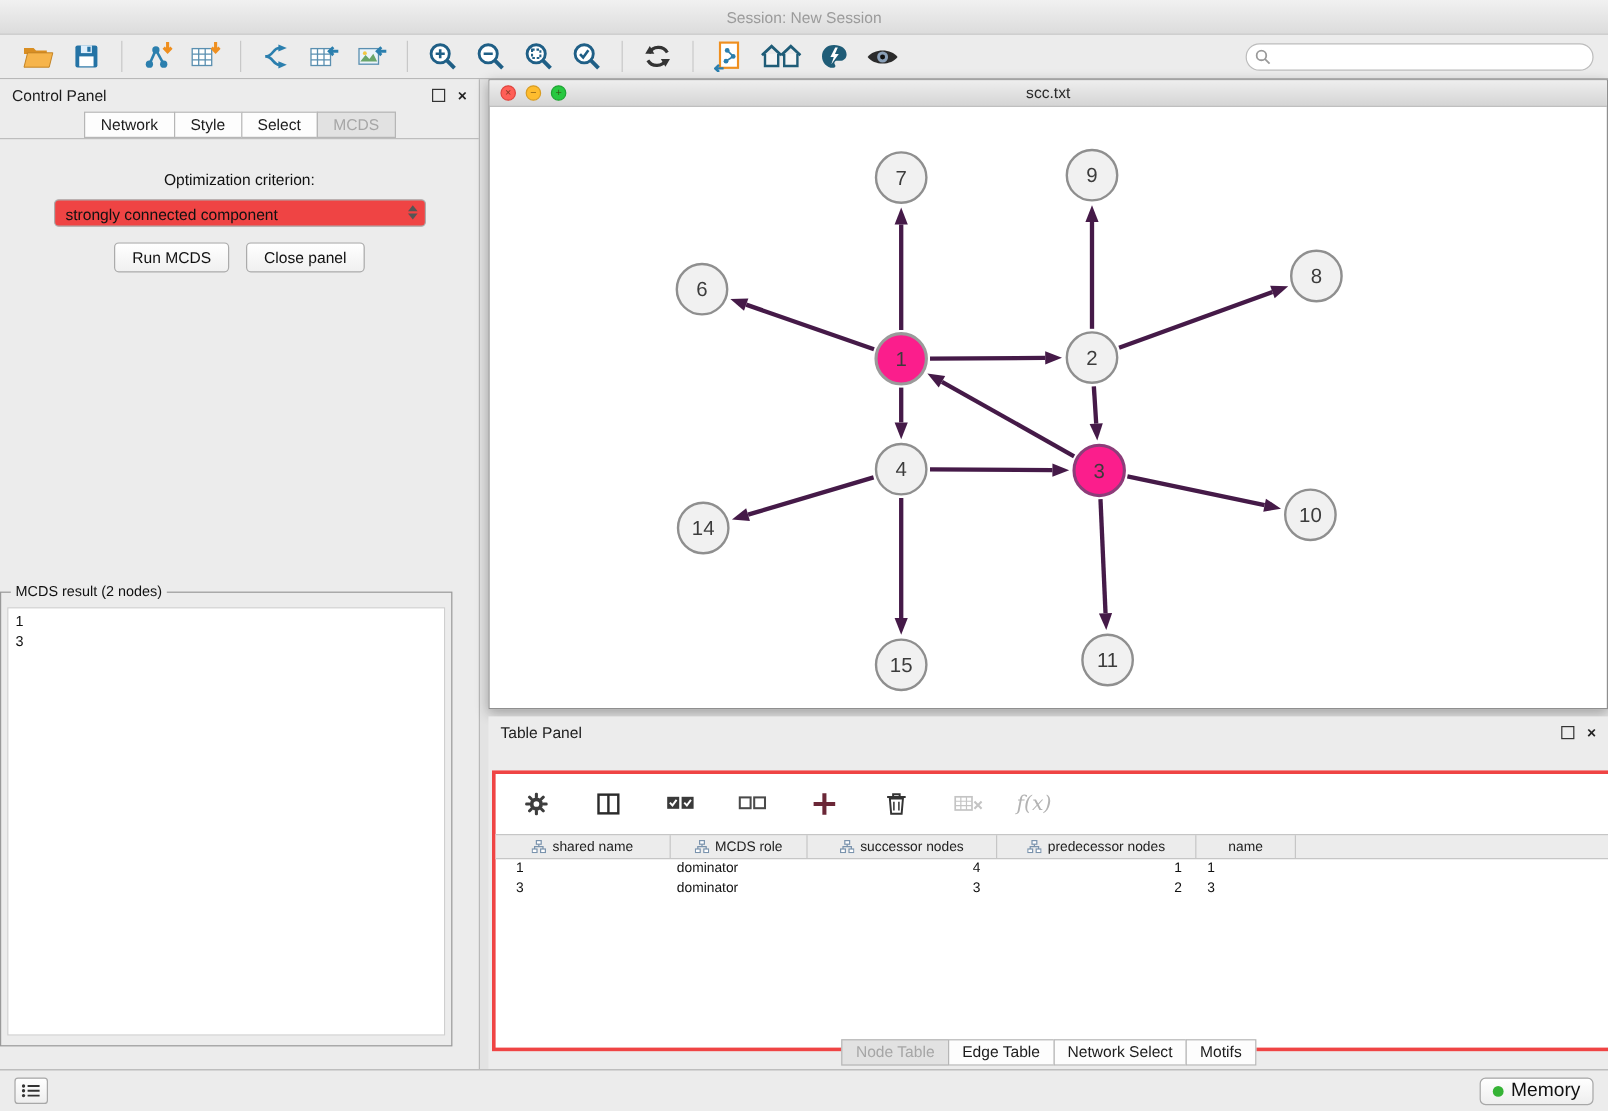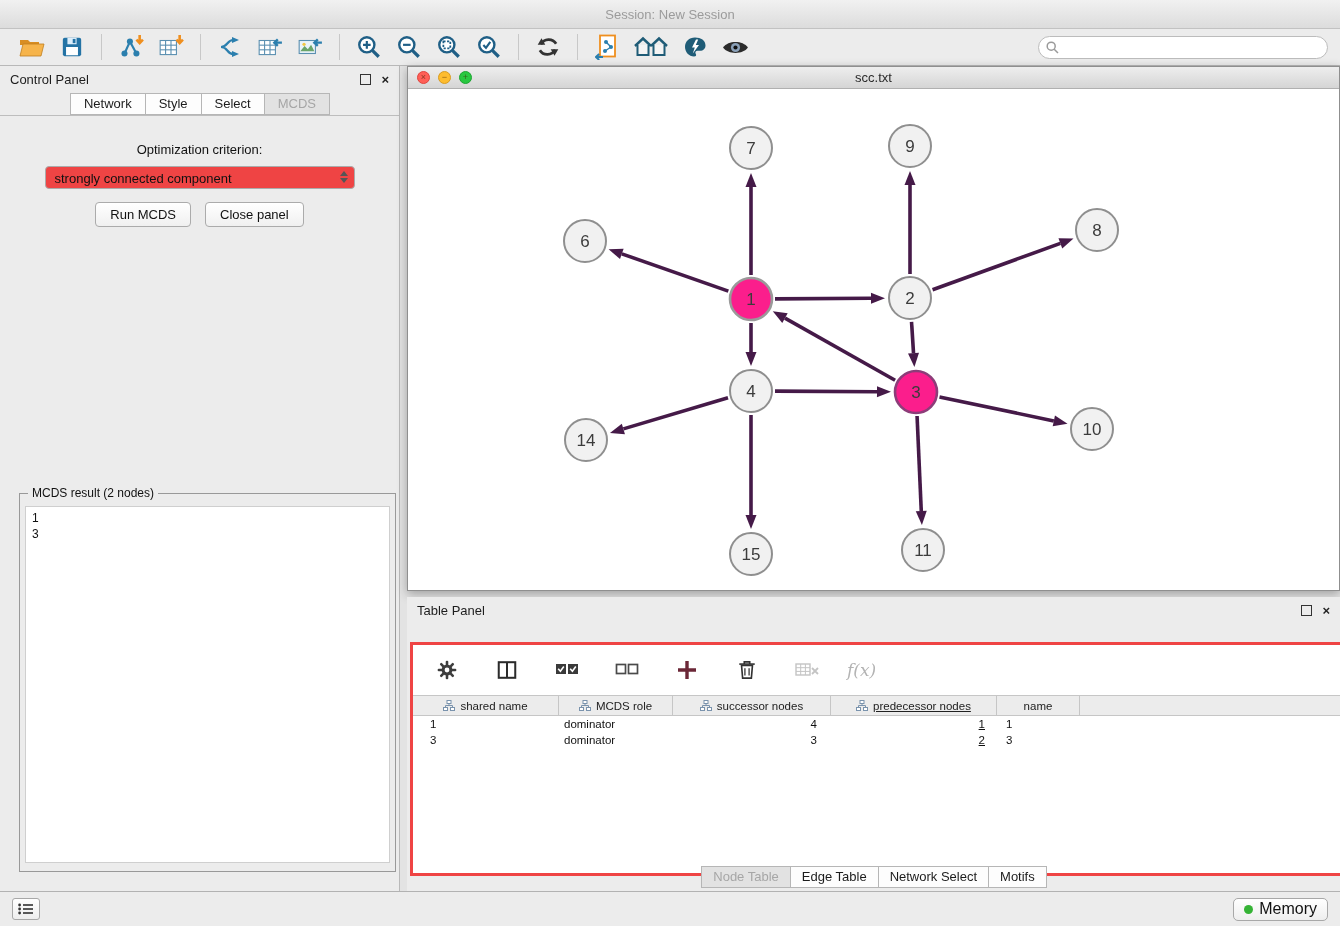--- a/index.html
+++ b/index.html
@@ -33,21 +33,21 @@
   .tab.active{background:#e2e2e2;color:#a6a6a6;}
   .opt-label{text-align:center;font-size:13px;color:#111;margin-top:26px;}
   .select{position:relative;margin:9px auto 0;width:310px;height:23px;background:#ef4444;border:1px solid #ababab;
     border-radius:4px;font-size:13px;line-height:23px;padding-left:9px;box-sizing:border-box;color:#111;}
   .stepper{position:absolute;right:6px;top:4px;display:flex;flex-direction:column;gap:2px;}
   .stepper .up{width:0;height:0;border-left:4px solid transparent;border-right:4px solid transparent;border-bottom:5px solid #555;}
   .stepper .dn{width:0;height:0;border-left:4px solid transparent;border-right:4px solid transparent;border-top:5px solid #555;}
   .btn-row{display:flex;justify-content:center;gap:14px;margin-top:13px;}
   .btn{height:23px;padding:0 14px;background:linear-gradient(#ffffff,#f0f0f0);border:1px solid #ababab;
     border-radius:4px;font-size:13px;color:#111;display:flex;align-items:center;}
-  #mcds-fieldset{position:absolute;left:19px;top:427px;width:377px;height:379px;border:1px solid #999;
+  #mcds-fieldset{position:absolute;left:0;top:427px;width:377px;height:379px;border:1px solid #999;
     box-sizing:border-box;background:#ececec;}
   #mcds-legend{position:absolute;left:8px;top:-8px;background:#ececec;padding:0 4px;font-size:12px;color:#111;}
   #mcds-result{position:absolute;left:5px;right:5px;top:12px;bottom:8px;background:#fff;border:1px solid #cfcfcf;
     font-size:12px;color:#111;padding:3px 6px;line-height:16px;overflow:hidden;}
 
   
   #network-window{position:absolute;left:407px;top:66px;width:933px;height:525px;background:#fff;
     border:1px solid #8f8f8f;box-sizing:border-box;box-shadow:0 3px 10px rgba(0,0,0,.3);}
   #nw-titlebar{height:21px;background:linear-gradient(#eeeeee,#d5d5d5);border-bottom:1px solid #b0b0b0;
     position:relative;display:flex;align-items:center;justify-content:center;font-size:13px;color:#2a2a2a;}
@@ -61,21 +61,21 @@
 
   
   #table-panel{position:absolute;left:407px;top:597px;width:933px;height:294px;background:#ececec;box-sizing:border-box;}
   #tp-inner{position:absolute;left:3px;top:45px;width:1014px;height:234px;background:#fff;
     border:3px solid #ef4444;box-sizing:border-box;}
   #tp-toolbar{height:50px;display:flex;align-items:center;padding-left:14px;gap:20px;}
   .fx{font-family:"DejaVu Serif","Liberation Serif",serif;font-style:italic;font-size:17px;color:#b3b3b3;}
   .thead{display:flex;height:19px;background:#ececec;border-top:1px solid #c6c6c6;border-bottom:1px solid #c6c6c6;}
   .th{display:flex;align-items:center;justify-content:center;gap:5px;font-size:11.5px;color:#222;
     border-right:1px solid #c6c6c6;box-sizing:border-box;}
-  .c1{width:146px;} .c2{width:114px;} .c3{width:158px;} .c4{width:166px;text-decoration:underline;} .c5{width:83px;}
+  .c1{width:146px;} .c2{width:114px;} .c3{width:158px;} .c4{width:166px;} .c5{width:83px;}
   .tr{display:flex;height:16px;}
   .td{font-size:11.5px;color:#111;line-height:16px;box-sizing:border-box;overflow:hidden;}
   .td.c1{padding-left:17px;} .td.c2{padding-left:5px;}
   .td.num{text-align:right;} .td.c3{padding-right:14px;} .td.c4{padding-right:12px;}
   .td.c5{padding-left:9px;}
   #tp-tabs{position:absolute;left:0;right:0;top:269px;display:flex;justify-content:center;}
   #tp-tabs .tab{padding:2px 11px 3px;}
 
   
   #status-bar{position:absolute;left:0;top:891px;width:1340px;height:35px;background:#ececec;

